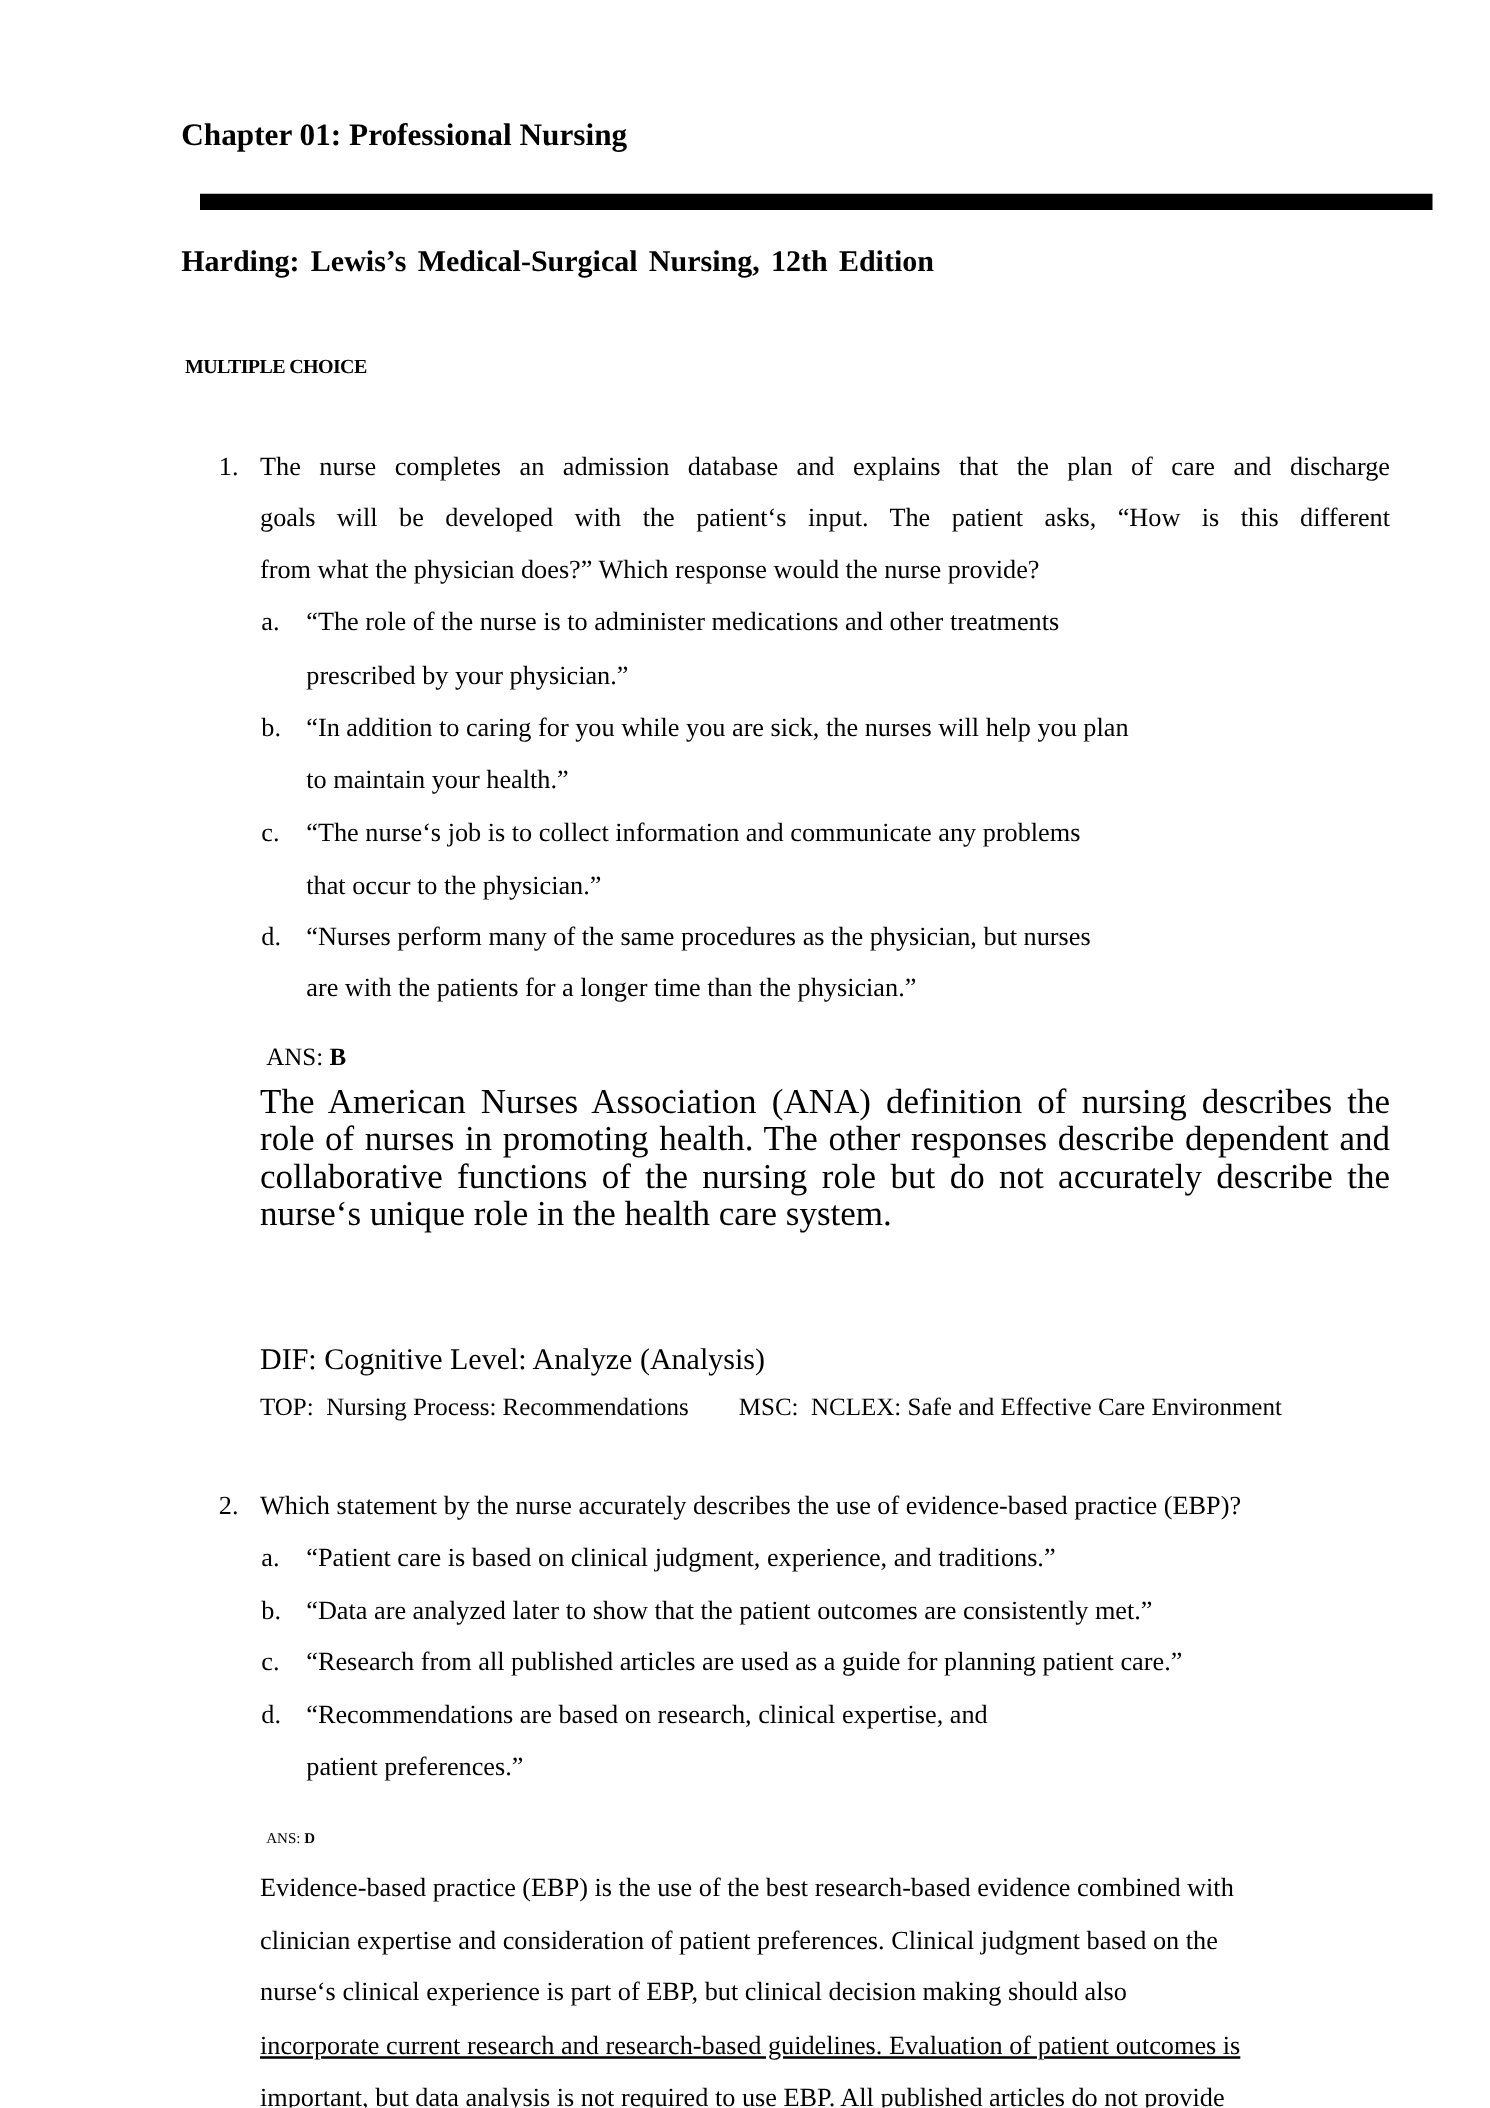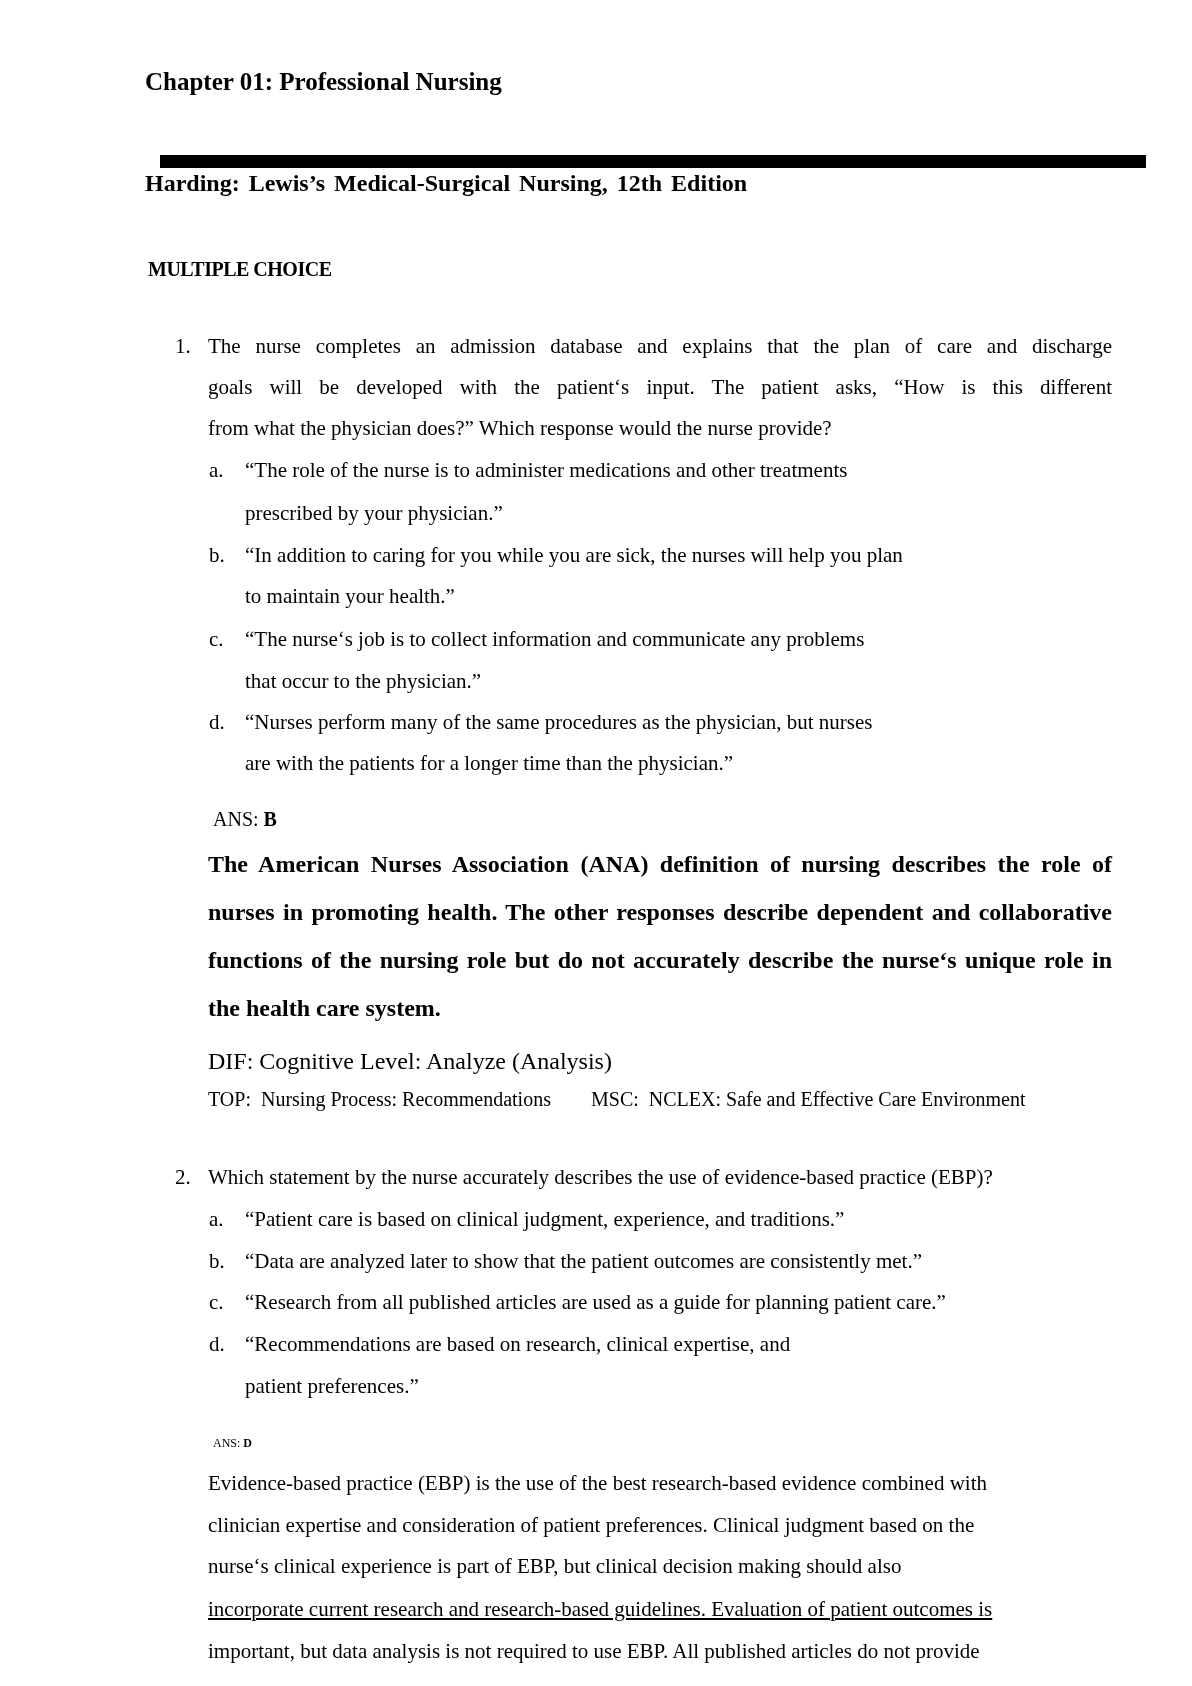--- a/index.html
+++ b/index.html
@@ -1,23 +1,23 @@
 <!DOCTYPE html>
 <html><head>
 <meta charset="utf-8">
 <style>
   html, body { margin: 0; padding: 0; background: #ffffff; }
   body { width: 1192px; height: 1686px; position: relative; overflow: hidden;
          font-family: "Liberation Serif", "DejaVu Serif", serif; color: #000; }
-  .abs { position: absolute; white-space: nowrap; }
+  .abs { position: absolute; white-space: nowrap; margin-top: 27px; }
   .h1 { font-weight: bold; font-size: 25px; }
   .h2 { font-weight: bold; font-size: 24px; word-spacing: 3px; }
-  .sec { font-weight: bold; font-size: 20px; letter-spacing: -0.5px; }
+  .sec { font-weight: bold; font-size: 16px; letter-spacing: -0.5px; }
   .t { font-size: 21px; line-height: 21px; }
-  .just { white-space: normal; text-align: justify; text-align-last: left; font-size: 24px; line-height: 48px; font-weight: bold; }
+  .just { white-space: normal; text-align: justify; text-align-last: left; font-size: 28px; line-height: 30px; }
   .rule { position: absolute; left: 160px; top: 155px; width: 986px; height: 13px; background: #000; }
   b { font-weight: bold; }
 </style>
 </head>
 <body>
 
 <div class="abs h1" style="left:145px; top:68px;">Chapter 01: Professional Nursing</div>
 <div class="rule"></div>
 <div class="abs h2" style="left:145px; top:170px;">Harding: Lewis’s Medical-Surgical Nursing, 12th Edition</div>
 <div class="abs sec" style="left:148px; top:258px;">MULTIPLE CHOICE</div>

